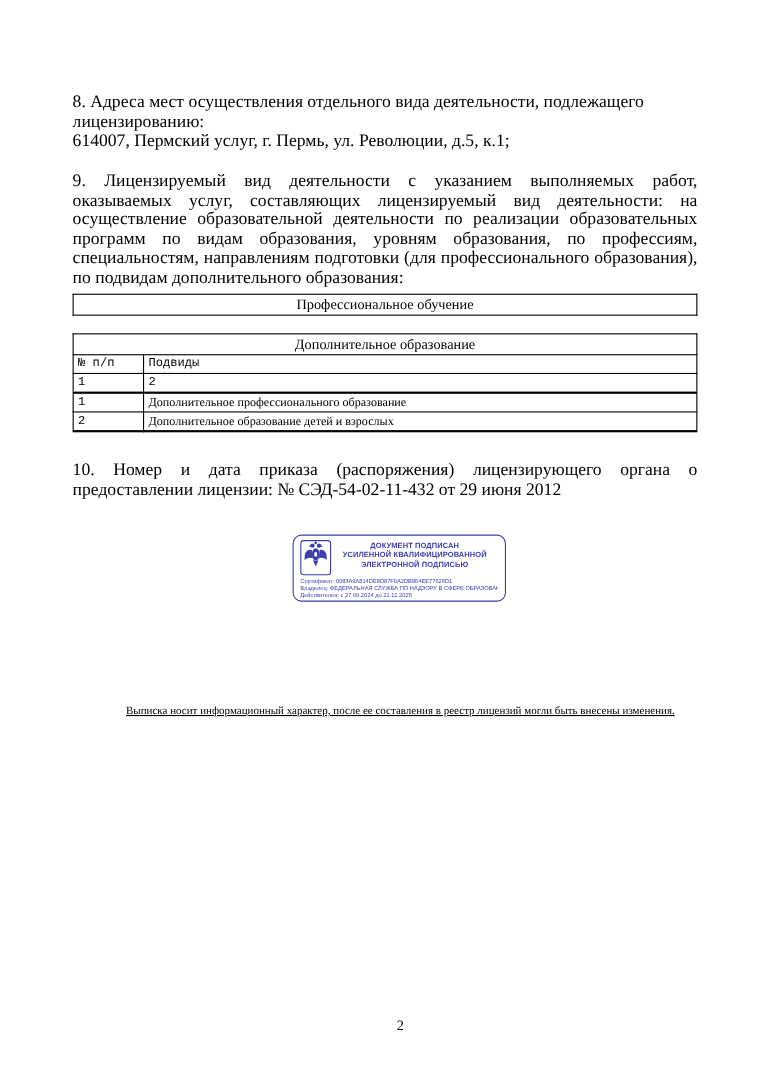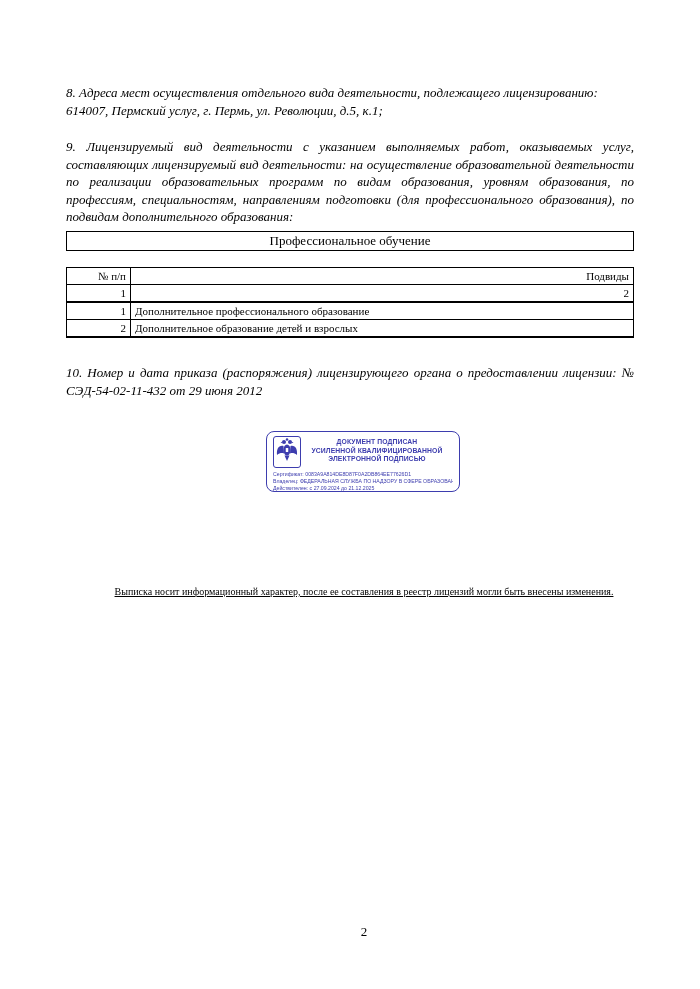--- a/index.html
+++ b/index.html
@@ -12,23 +12,22 @@
     height: 989px;
     font-family: "Liberation Serif", serif;
     color: #000000;
     position: relative;
     overflow: hidden;
   }
   .page {
     padding: 84px 66px 0 66px;
   }
   .para {
-    font-size: 13px;
+    font-size: 16px;
     line-height: 18px;
-    font-style: italic;
   }
   .justify {
     text-align: justify;
   }
   .spacer-18 { height: 18px; }
 
   
   table {
     width: 100%;
     border-collapse: collapse;
@@ -43,21 +42,21 @@
     line-height: 16px;
     vertical-align: middle;
   }
   td.title-cell {
     font-size: 13px;
     font-weight: normal;
     text-align: center;
     height: 18px;
     line-height: 18px;
   }
-  td.center { text-align: right; }
+  td.center { text-align: left; font-family: Liberation Mono, monospace; }
   tr.num-row td { border-bottom: 2px solid #000000; }
   table.t2 { border-bottom: 2px solid #000000; }
   col.c-num { width: 64px; }
 
   
   .section10 { margin-top: 26px; }
 
   
   .stamp {
     margin-top: 31px;
@@ -143,20 +142,23 @@
     </tr>
   </tbody>
     </table>
 
   <table class="t2">
     <colgroup>
         <col class="c-num">
         <col>
       </colgroup>
     <tbody>
+        <tr>
+      <td class="title-cell" colspan="2">Дополнительное образование</td>
+    </tr>
     <tr>
       <td class="center">№ п/п</td>
       <td class="center">Подвиды</td>
     </tr>
     <tr class="num-row">
       <td class="center">1</td>
       <td class="center">2</td>
     </tr>
     <tr>
       <td class="center">1</td>

